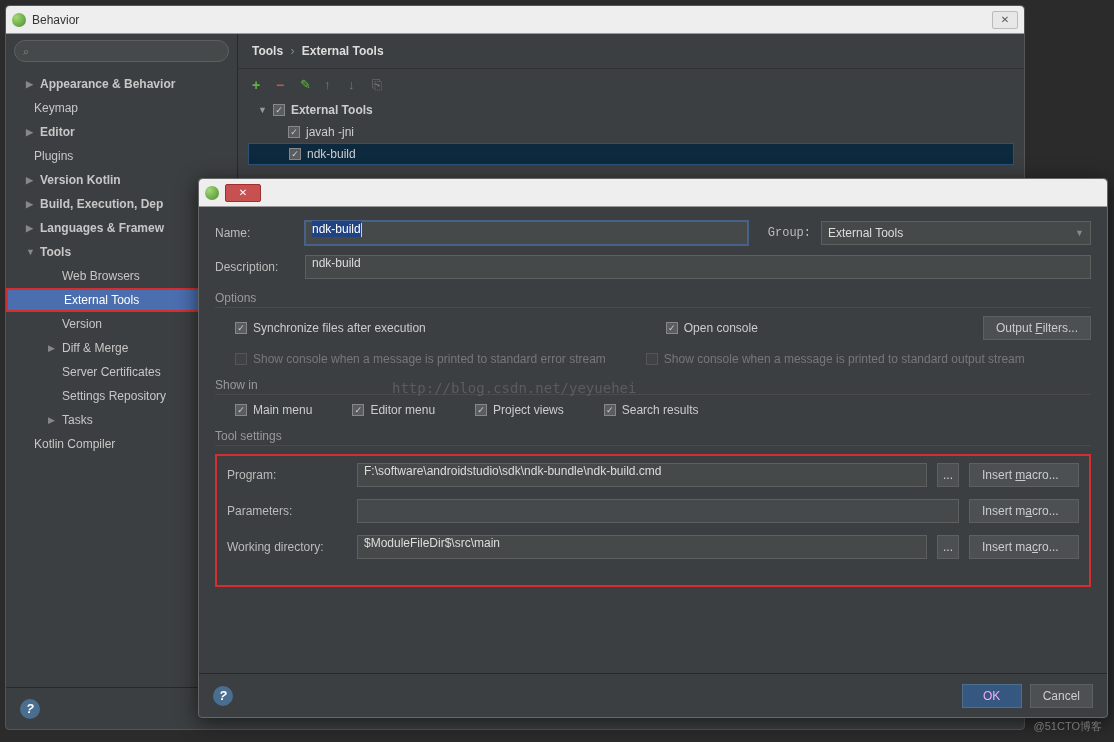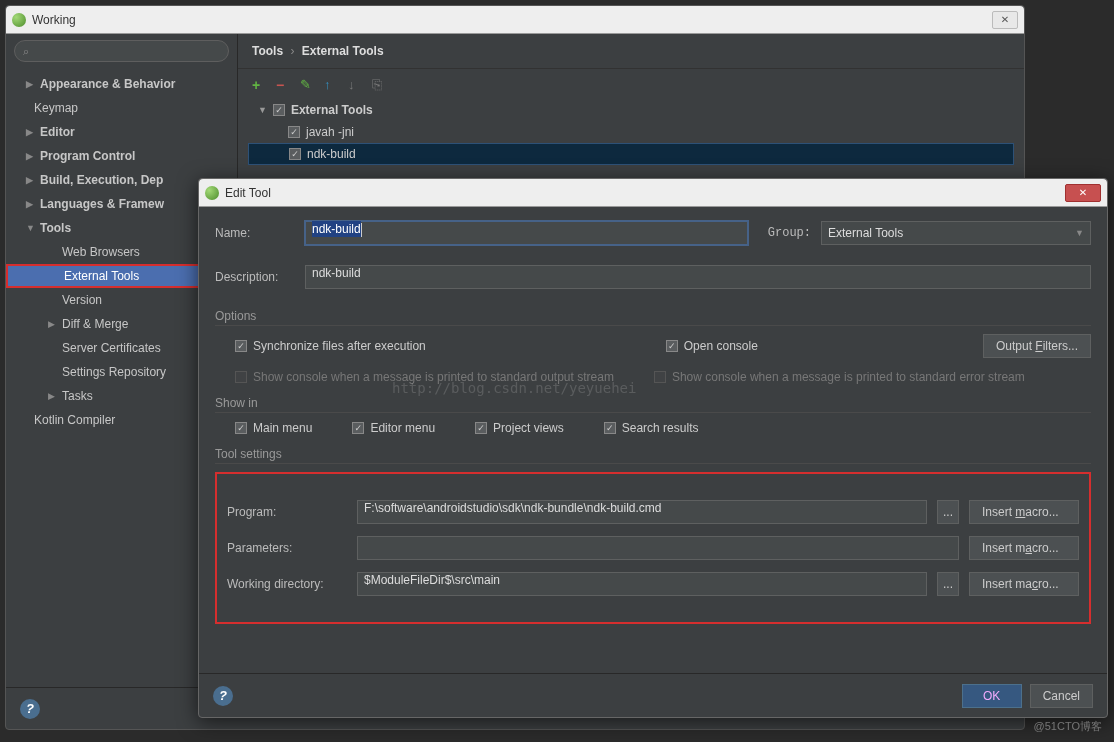--- a/index.html
+++ b/index.html
@@ -45,81 +45,84 @@
 
 .footer { height: 42px; border-top: 1px solid #282828; display: flex; align-items: center; padding: 0 14px; }
 .help-icon { width: 20px; height: 20px; border-radius: 50%; background: #4a6e8f; color: #fff; display: flex; align-items: center; justify-content: center; font-weight: bold; font-style: italic; font-size: 13px; }
 
 
 .dialog { position: absolute; left: 198px; top: 178px; width: 910px; height: 540px; background: #3c3f41; border: 1px solid #666; box-shadow: 0 4px 20px rgba(0,0,0,0.6); border-radius: 4px; }
 .dialog .title-bar { border-radius: 4px 4px 0 0; }
 .dlg-close { width: 36px; height: 18px; background: #c75050; border: 1px solid #a03030; border-radius: 2px; display: flex; align-items: center; justify-content: center; color: #fff; font-size: 10px; }
 .dlg-body { padding: 14px 16px; height: calc(100% - 28px - 44px); overflow: hidden; }
 
-.form-row { display: flex; align-items: center; margin-bottom: 20px; }
+.form-row { display: flex; align-items: center; margin-bottom: 10px; }
 .form-label { width: 90px; color: #bbb; }
 .form-input { flex: 1; height: 24px; background: #45494a; border: 1px solid #5e6060; padding: 0 6px; color: #ddd; }
 .form-input.focus { border: 1px solid #466288; box-shadow: 0 0 0 1px #466288; }
 .sel-text { background: #214283; color: #fff; padding: 1px 0; }
 .group-label { margin-left: 20px; margin-right: 10px; color: #bbb; font-family: Liberation Mono, monospace; }
 .combo { width: 270px; height: 24px; background: #45494a; border: 1px solid #5e6060; display: flex; align-items: center; padding: 0 6px; color: #ddd; justify-content: space-between; }
 .combo .dd { color: #888; font-size: 9px; }
 
 .section-title { color: #999; margin: 12px 0 8px 0; border-bottom: 1px solid #4a4a4a; padding-bottom: 2px; }
 .opt-row { display: flex; align-items: center; gap: 40px; margin-bottom: 12px; padding-left: 20px; }
 .check-lbl { display: flex; align-items: center; color: #ccc; }
 .check-lbl .check { margin-right: 6px; }
 .check-lbl.disabled { color: #777; }
 .check-lbl.disabled .check { border-color: #555; background: #404244; color: transparent; }
 .btn { height: 24px; padding: 0 12px; background: #4c5052; border: 1px solid #5e6060; color: #ccc; display: inline-flex; align-items: center; cursor: pointer; }
 .btn.small { padding: 0 4px; min-width: 22px; justify-content: center; }
 .underline { text-decoration: underline; }
 
-.tool-settings-box { border: 2px solid #d62e2e; padding: 26px 10px 14px 10px; margin-top: 4px; }
+.tool-settings-box { border: 2px solid #d62e2e; padding: 7px 10px 14px 10px; margin-top: 4px; }
 .ts-row { display: flex; align-items: center; margin-bottom: 12px; gap: 10px; }
 .ts-label { width: 120px; color: #bbb; }
 .ts-input { flex: 1; height: 24px; background: #45494a; border: 1px solid #5e6060; padding: 0 6px; color: #ddd; }
 .ts-btn-insert { width: 110px; }
 
 .dlg-footer { height: 44px; border-top: 1px solid #282828; display: flex; align-items: center; padding: 0 14px; }
 .dlg-footer .btn { min-width: 60px; justify-content: center; margin-left: 8px; }
 .btn.primary { background: #365880; border-color: #4c708c; color: #f0abfc; }
 
 .watermark { position: absolute; left: 392px; top: 380px; color: rgba(180,180,180,0.25); font-size: 14px; font-family: monospace; pointer-events: none; }
 .watermark2 { position: absolute; right: 12px; bottom: 8px; color: rgba(200,200,200,0.5); font-size: 11px; pointer-events: none; }
 </style>
 </head>
 <body>
 
 <div class="settings-window">
   <div class="title-bar">
     <span class="title-bar-icon"></span>
-    <span class="title-text">Working</span>
+    <span class="title-text">Behavior</span>
     <span class="win-close">✕</span>
   </div>
   <div class="settings-body">
     <div class="sidebar">
       <div class="search-box" placeholder="">
         <span style="font-size:11px">⌕</span>
       </div>
       <div class="tree">
         <div class="tree-item bold">
             <span class="arrow">▶</span>
             <span>Appearance &amp; Behavior</span>
           </div>
         <div class="tree-item sub">
             <span>Keymap</span>
           </div>
         <div class="tree-item bold">
             <span class="arrow">▶</span>
             <span>Editor</span>
           </div>
-        <div class="tree-item bold">
-            <span class="arrow">▶</span>
-            <span>Program Control</span>
+        <div class="tree-item sub">
+            <span>Plugins</span>
+          </div>
+        <div class="tree-item bold">
+            <span class="arrow">▶</span>
+            <span>Version Kotlin</span>
           </div>
         <div class="tree-item bold">
             <span class="arrow">▶</span>
             <span>Build, Execution, Dep</span>
           </div>
         <div class="tree-item bold">
             <span class="arrow">▶</span>
             <span>Languages &amp; Framew</span>
           </div>
         <div class="tree-item bold">
@@ -186,21 +189,20 @@
     </div>
   </div>
   <div class="footer">
     <span class="help-icon">?</span>
   </div>
 </div>
 
 <div class="dialog">
   <div class="title-bar">
     <span class="title-bar-icon"></span>
-    <span class="title-text">Edit Tool</span>
     <span class="dlg-close">✕</span>
   </div>
   <div class="dlg-body">
     <div class="form-row">
       <span class="form-label">Name:</span>
       <div class="form-input focus"><span class="sel-text">ndk-build</span><span style="border-left:1px solid #ccc;height:14px;display:inline-block;vertical-align:middle"></span></div>
       <span class="group-label">Group:</span>
       <div class="combo">
         <span>External Tools</span>
           <span class="dd">▼</span>
@@ -224,25 +226,25 @@
       <span style="flex:1"></span>
       <span class="btn">
           <span>Output&nbsp;</span>
           <span class="underline">F</span>
           <span>ilters...</span>
         </span>
     </div>
     <div class="opt-row">
       <label class="check-lbl disabled">
           <span class="check"></span>
-          <span>Show console when a message is printed to standard output stream</span>
+          <span>Show console when a message is printed to standard error stream</span>
         </label>
       <label class="check-lbl disabled">
           <span class="check"></span>
-          <span>Show console when a message is printed to standard error stream</span>
+          <span>Show console when a message is printed to standard output stream</span>
         </label>
     </div>
 
     <div class="section-title">Show in</div>
     <div class="opt-row">
       <label class="check-lbl">
           <span class="check">✓</span>
           <span>Main menu</span>
         </label>
       <label class="check-lbl">

